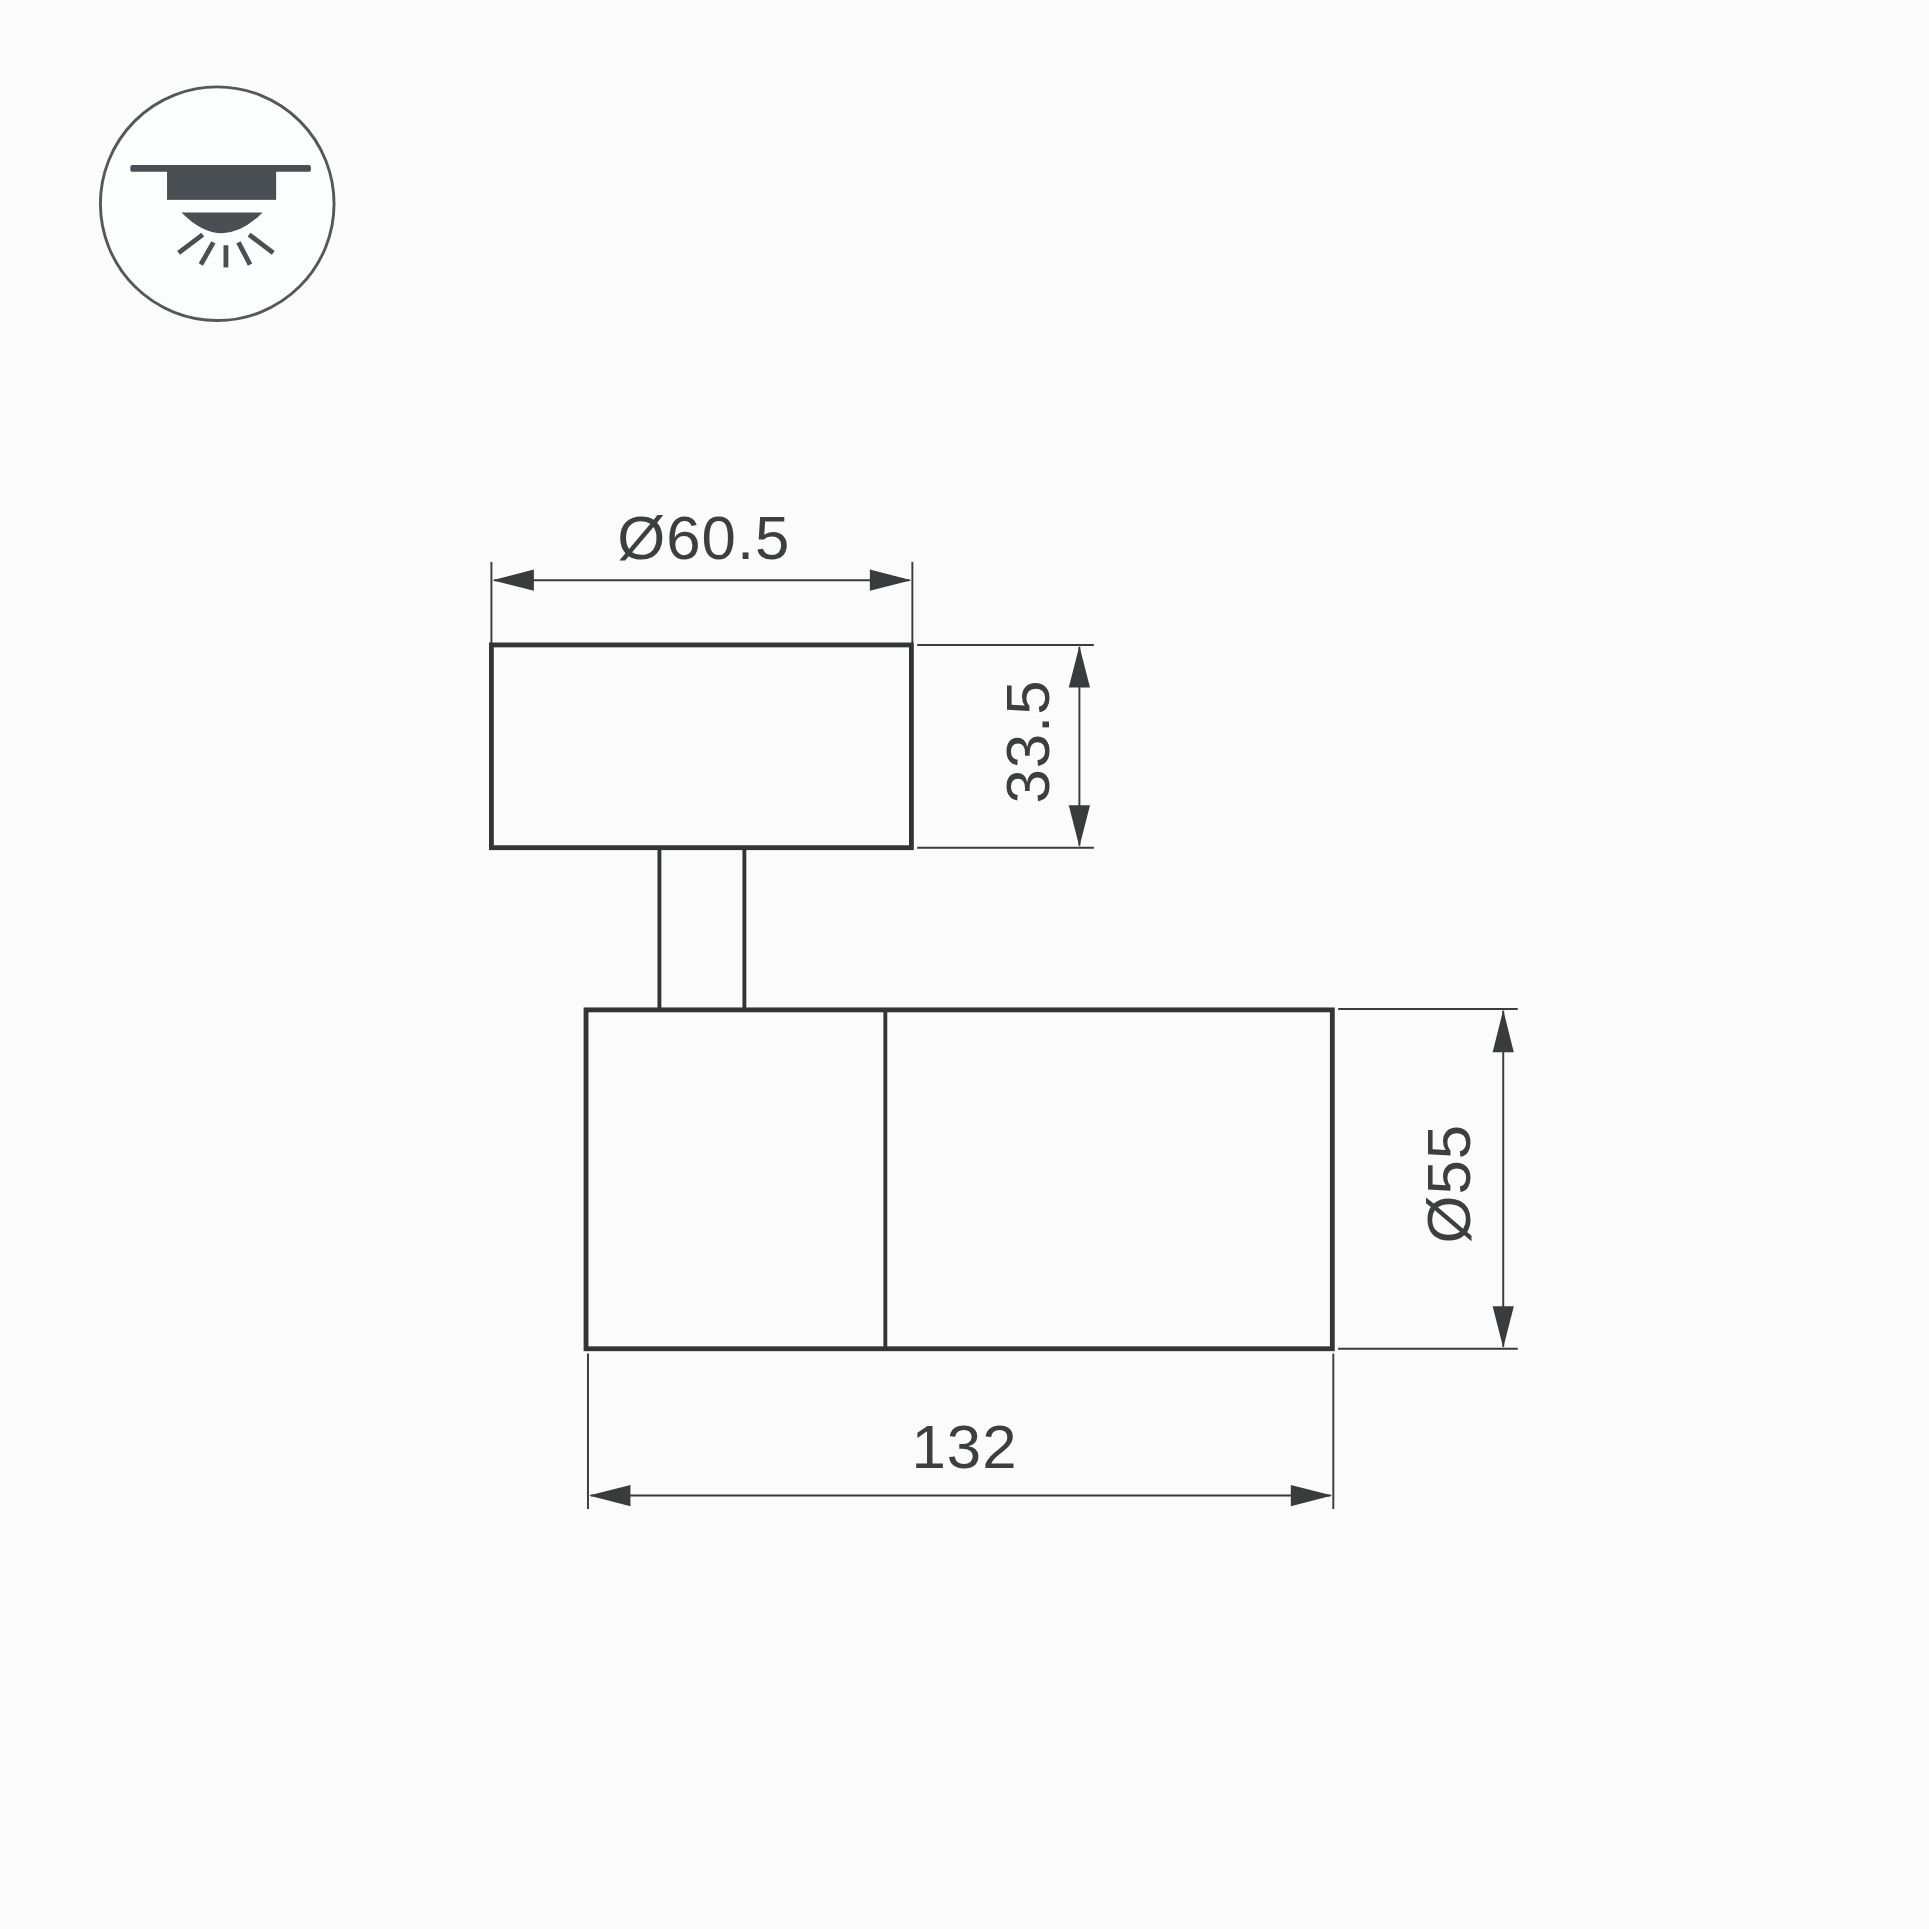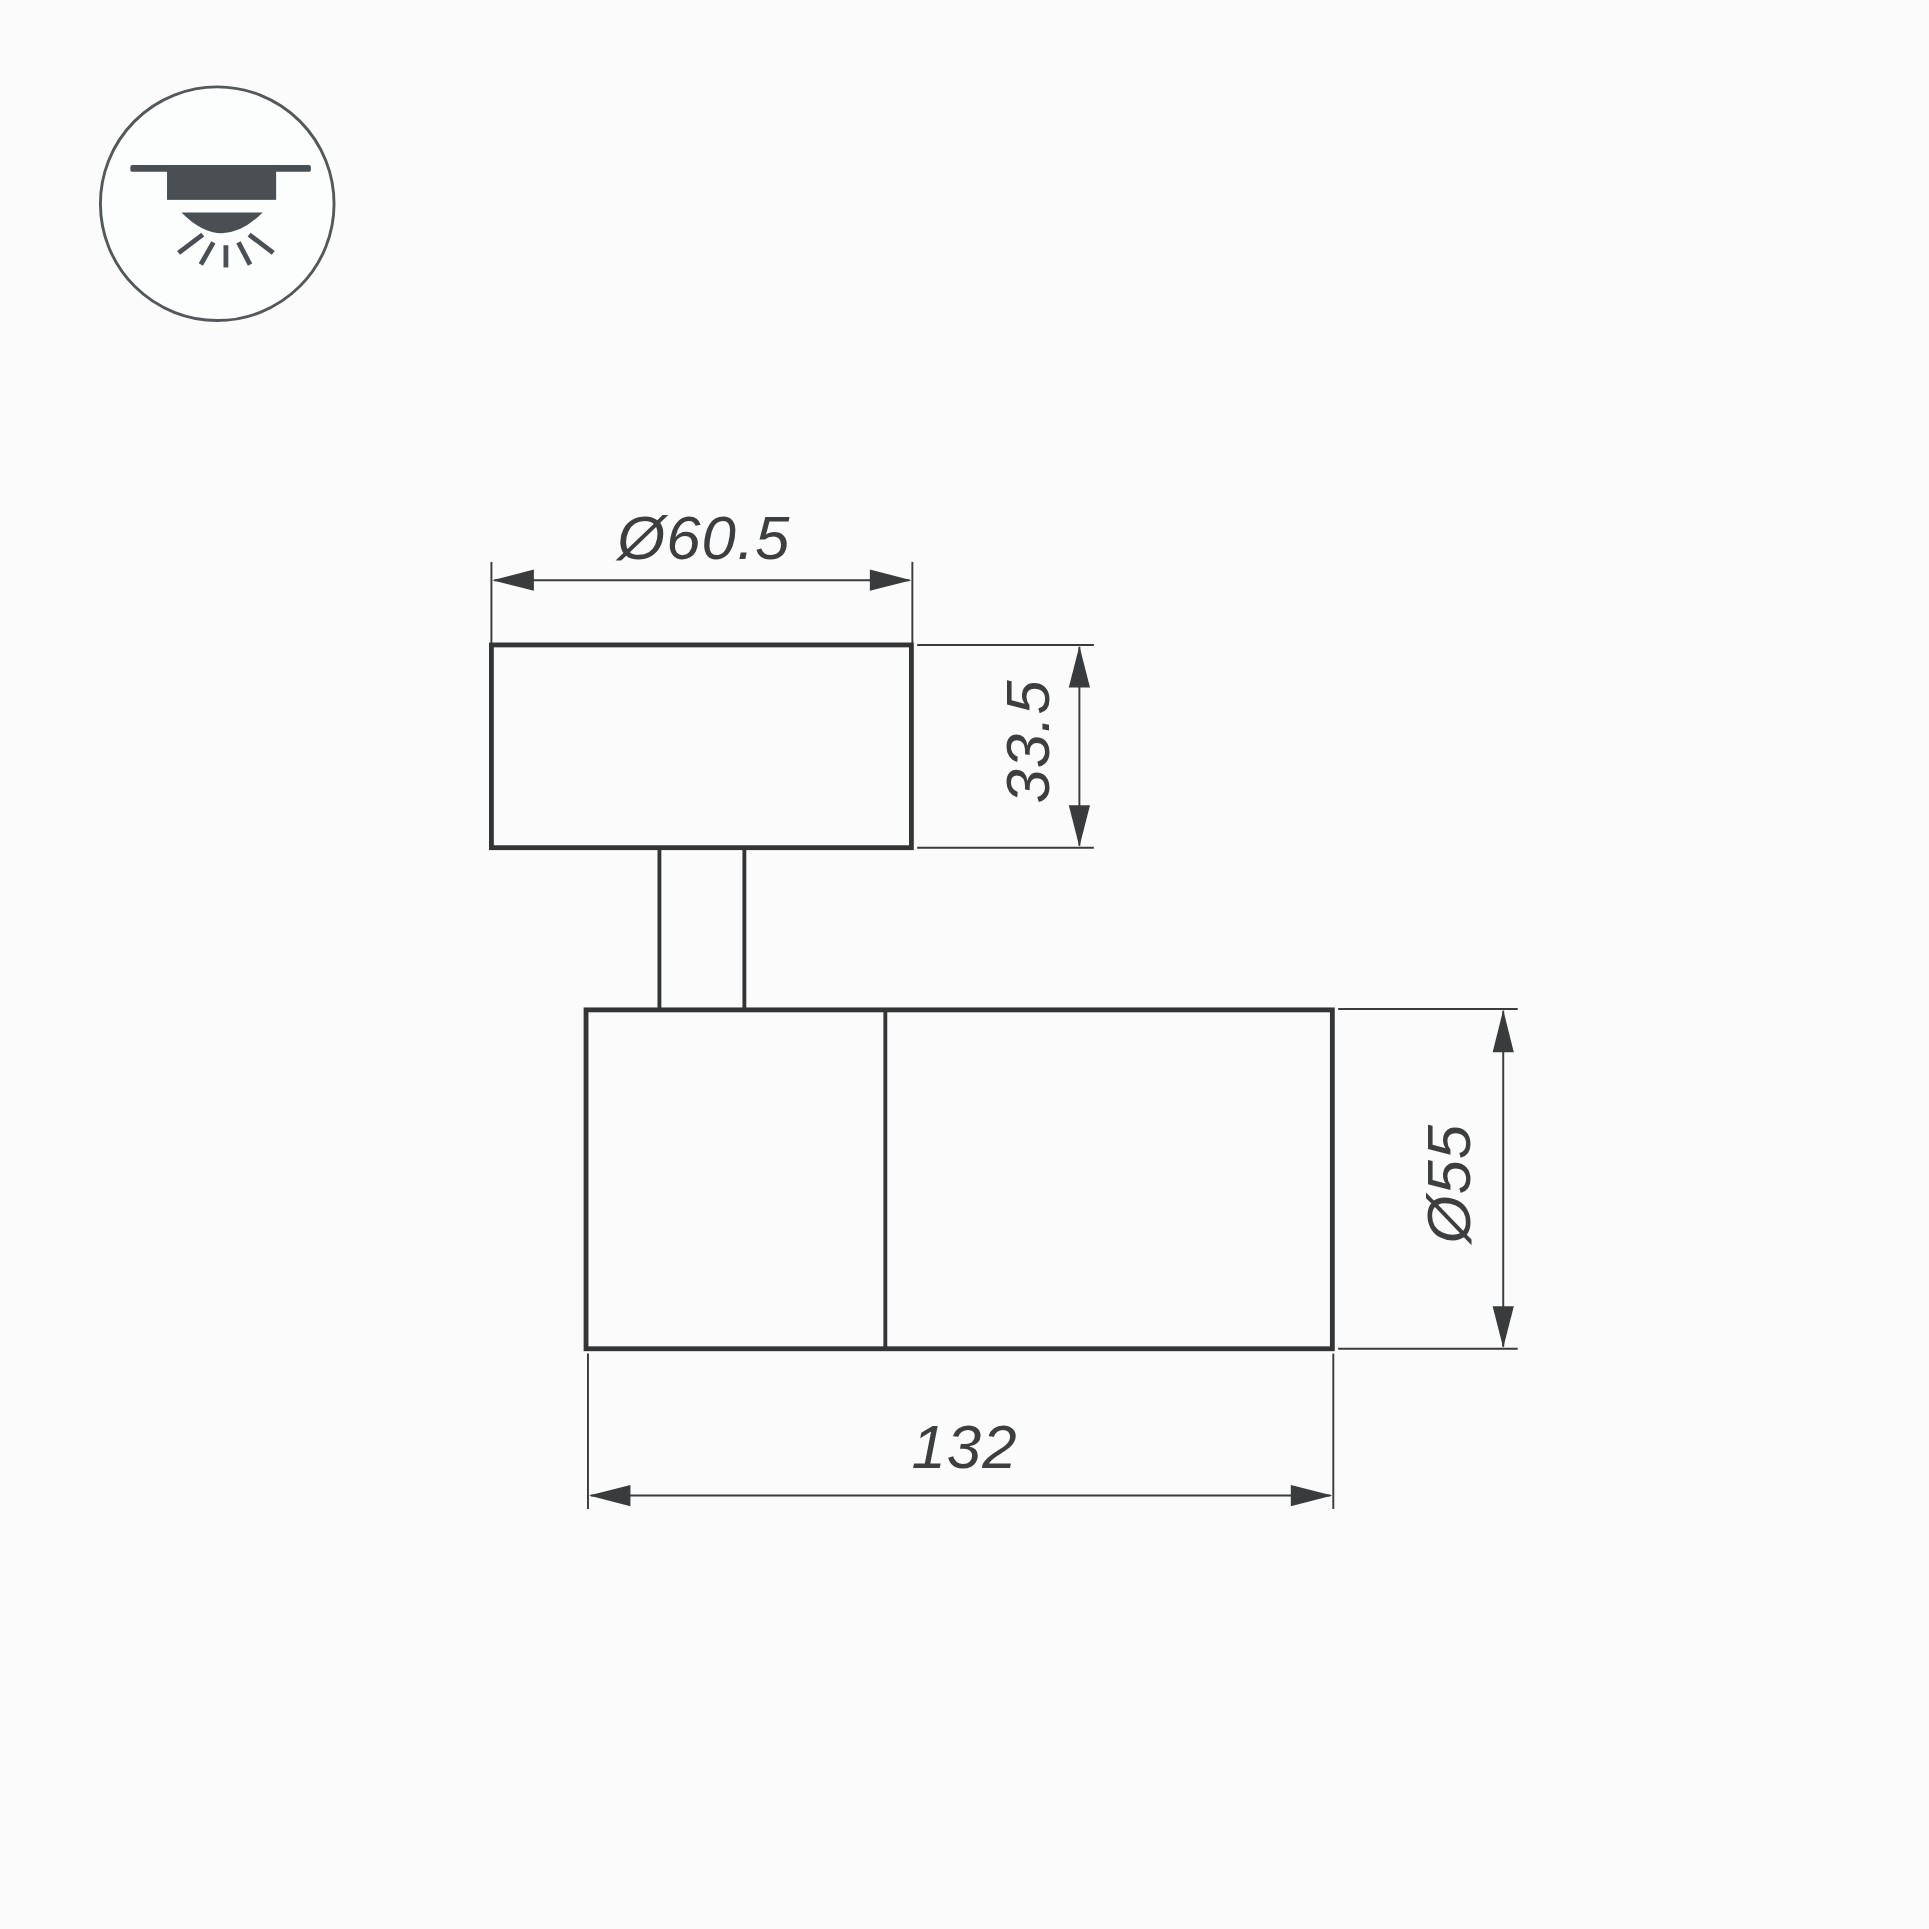--- a/index.html
+++ b/index.html
@@ -7,21 +7,20 @@
     padding: 0;
     background: #fbfbfb;
   }
   .canvas {
     position: relative;
     width: 1586px;
     height: 1929px;
     background: #fbfbfb;
     overflow: hidden;
     font-family: "Liberation Sans", "DejaVu Sans", sans-serif;
-    font-style: italic;
   }
   svg.sheet {
     position: absolute;
     left: 0;
     top: 0;
     display: block;
   }
   .dim-text {
     font-family: "Liberation Sans", "DejaVu Sans", sans-serif;
     font-size: 64px;

